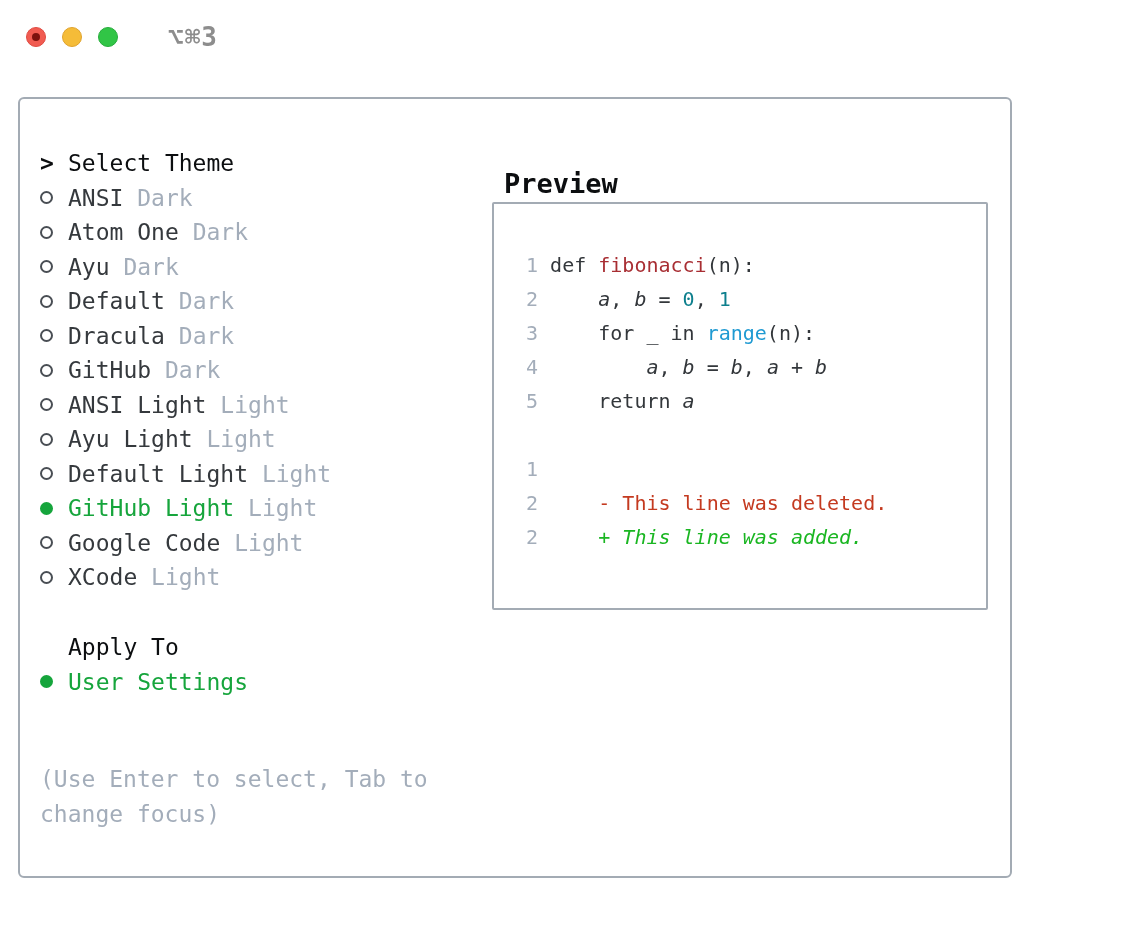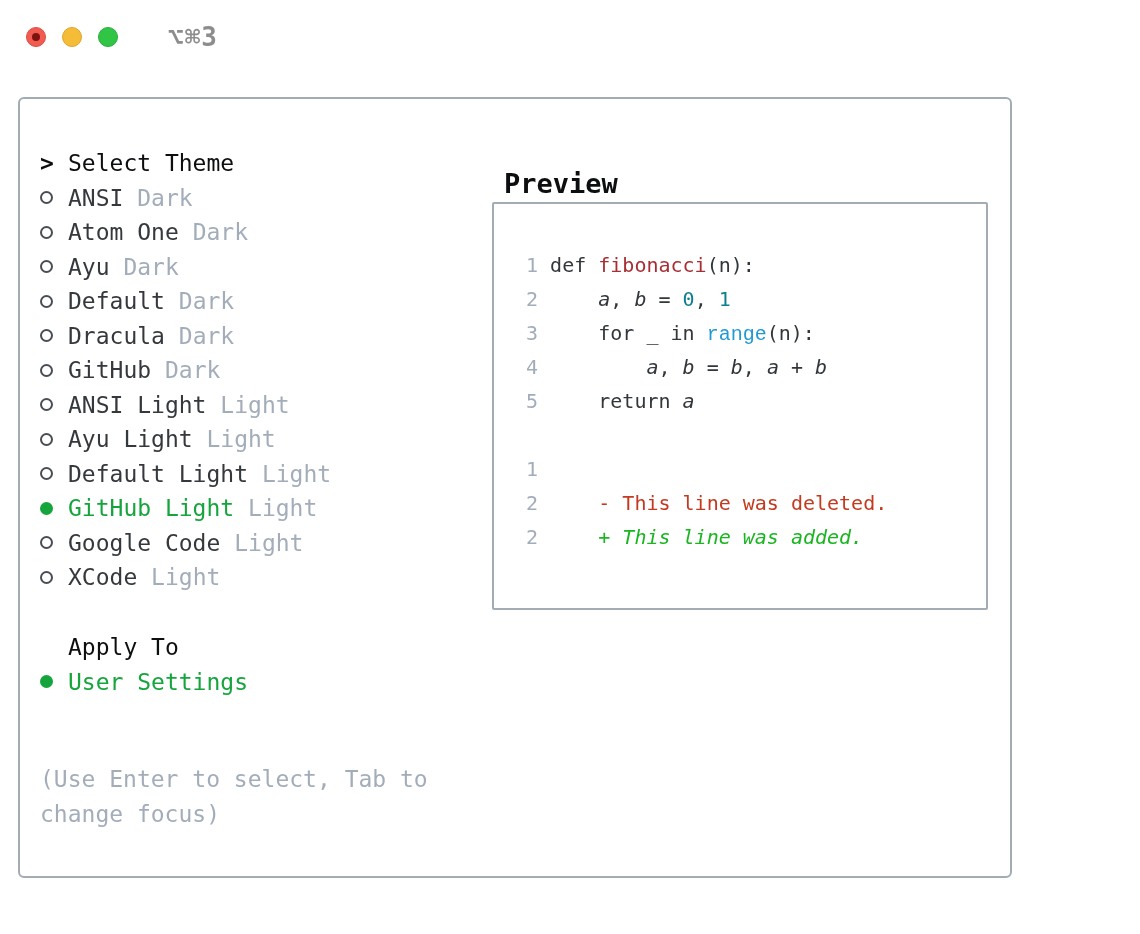--- a/index.html
+++ b/index.html
@@ -53,21 +53,21 @@
      align-items:center;font-size:27px;font-weight:bold;color:var(--header-black);margin-top:20px;}
   .preview-box{position:absolute;left:472px;top:103px;width:496px;height:408px;
      border:2px solid var(--panel-border);border-radius:2px;background:#fff;
      padding:44px 0 0 32px;font-size:20px;}
   .crow{display:flex;height:34px;align-items:center;white-space:pre;}
   .lnum{color:var(--lnum);flex:0 0 auto;}
   .ccontent{color:var(--code-plain);}
   .tok-plain{color:var(--code-plain);}
   .tok-func{color:var(--func-red);}
   .tok-number{color:var(--num-teal);}
-  .tok-builtin{color:var(--builtin-blue);font-family:Liberation Mono, monospace;}
+  .tok-builtin{color:var(--builtin-blue);}
   .tok-var{color:var(--code-plain);font-style:italic;}
   .diff-context{color:var(--diff-ctx);}
   .diff-deleted{color:var(--diff-del);}
   .diff-added{color:var(--diff-add);font-style:italic;}
 </style>
 </head>
 <body>
 
 <div class="window">
 

